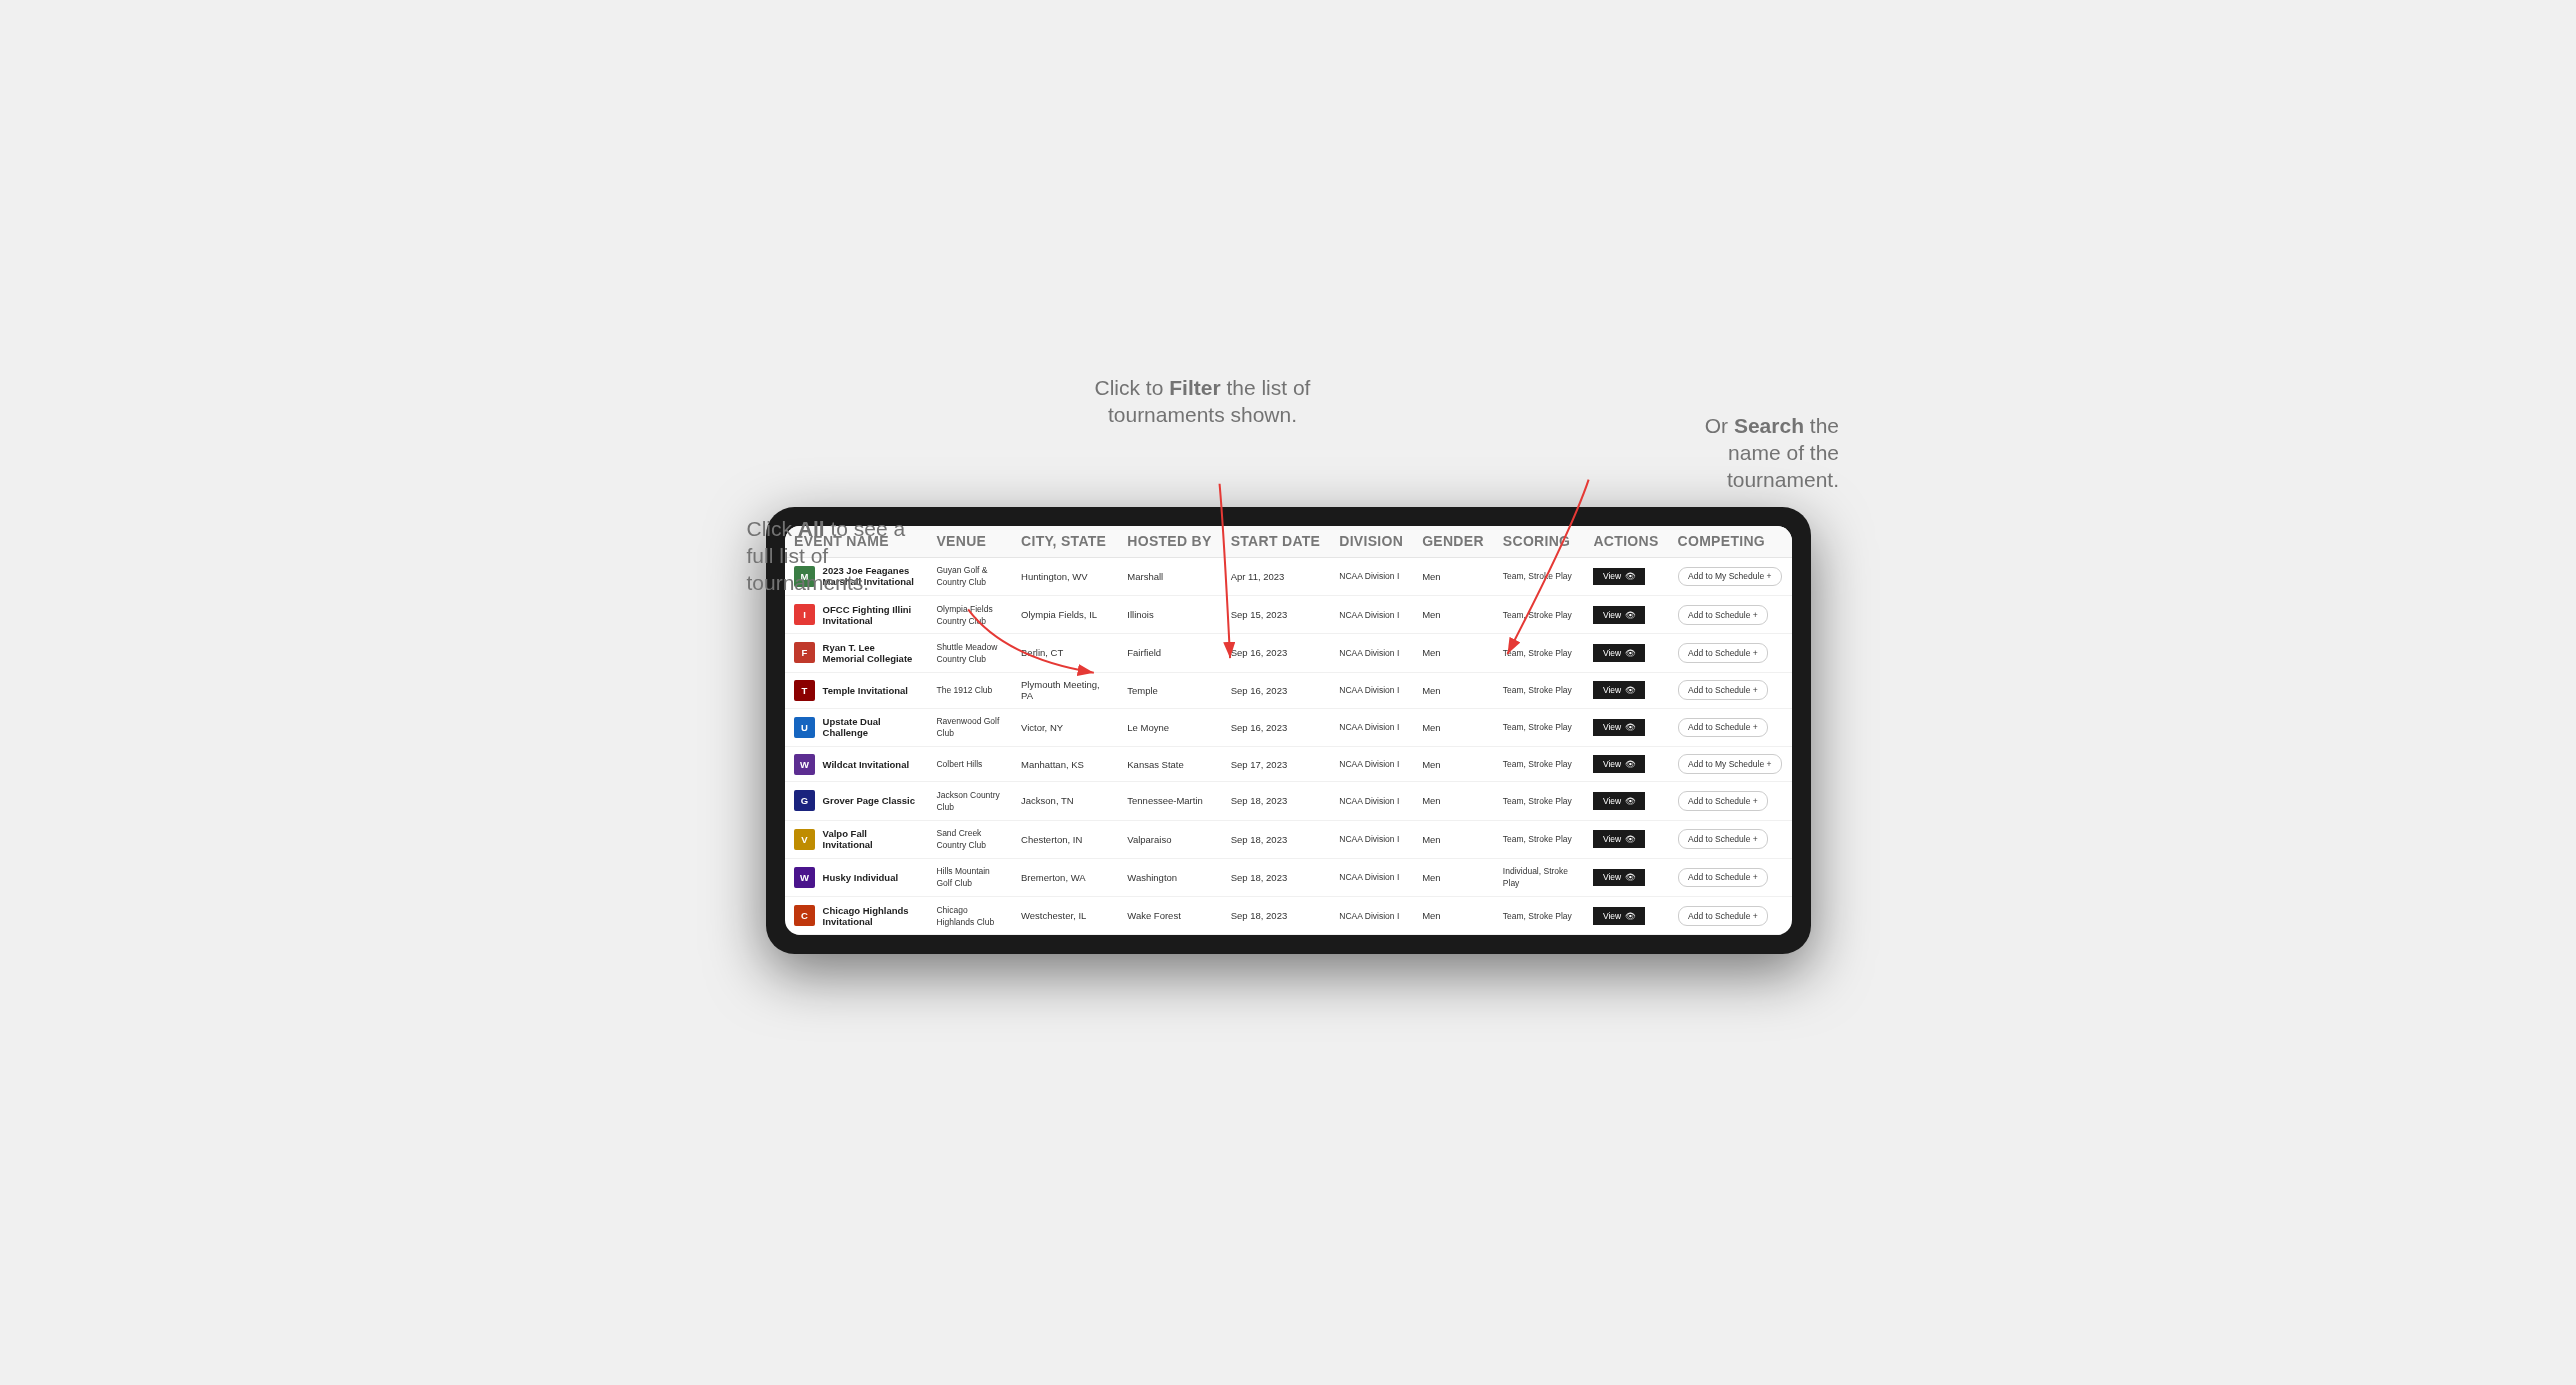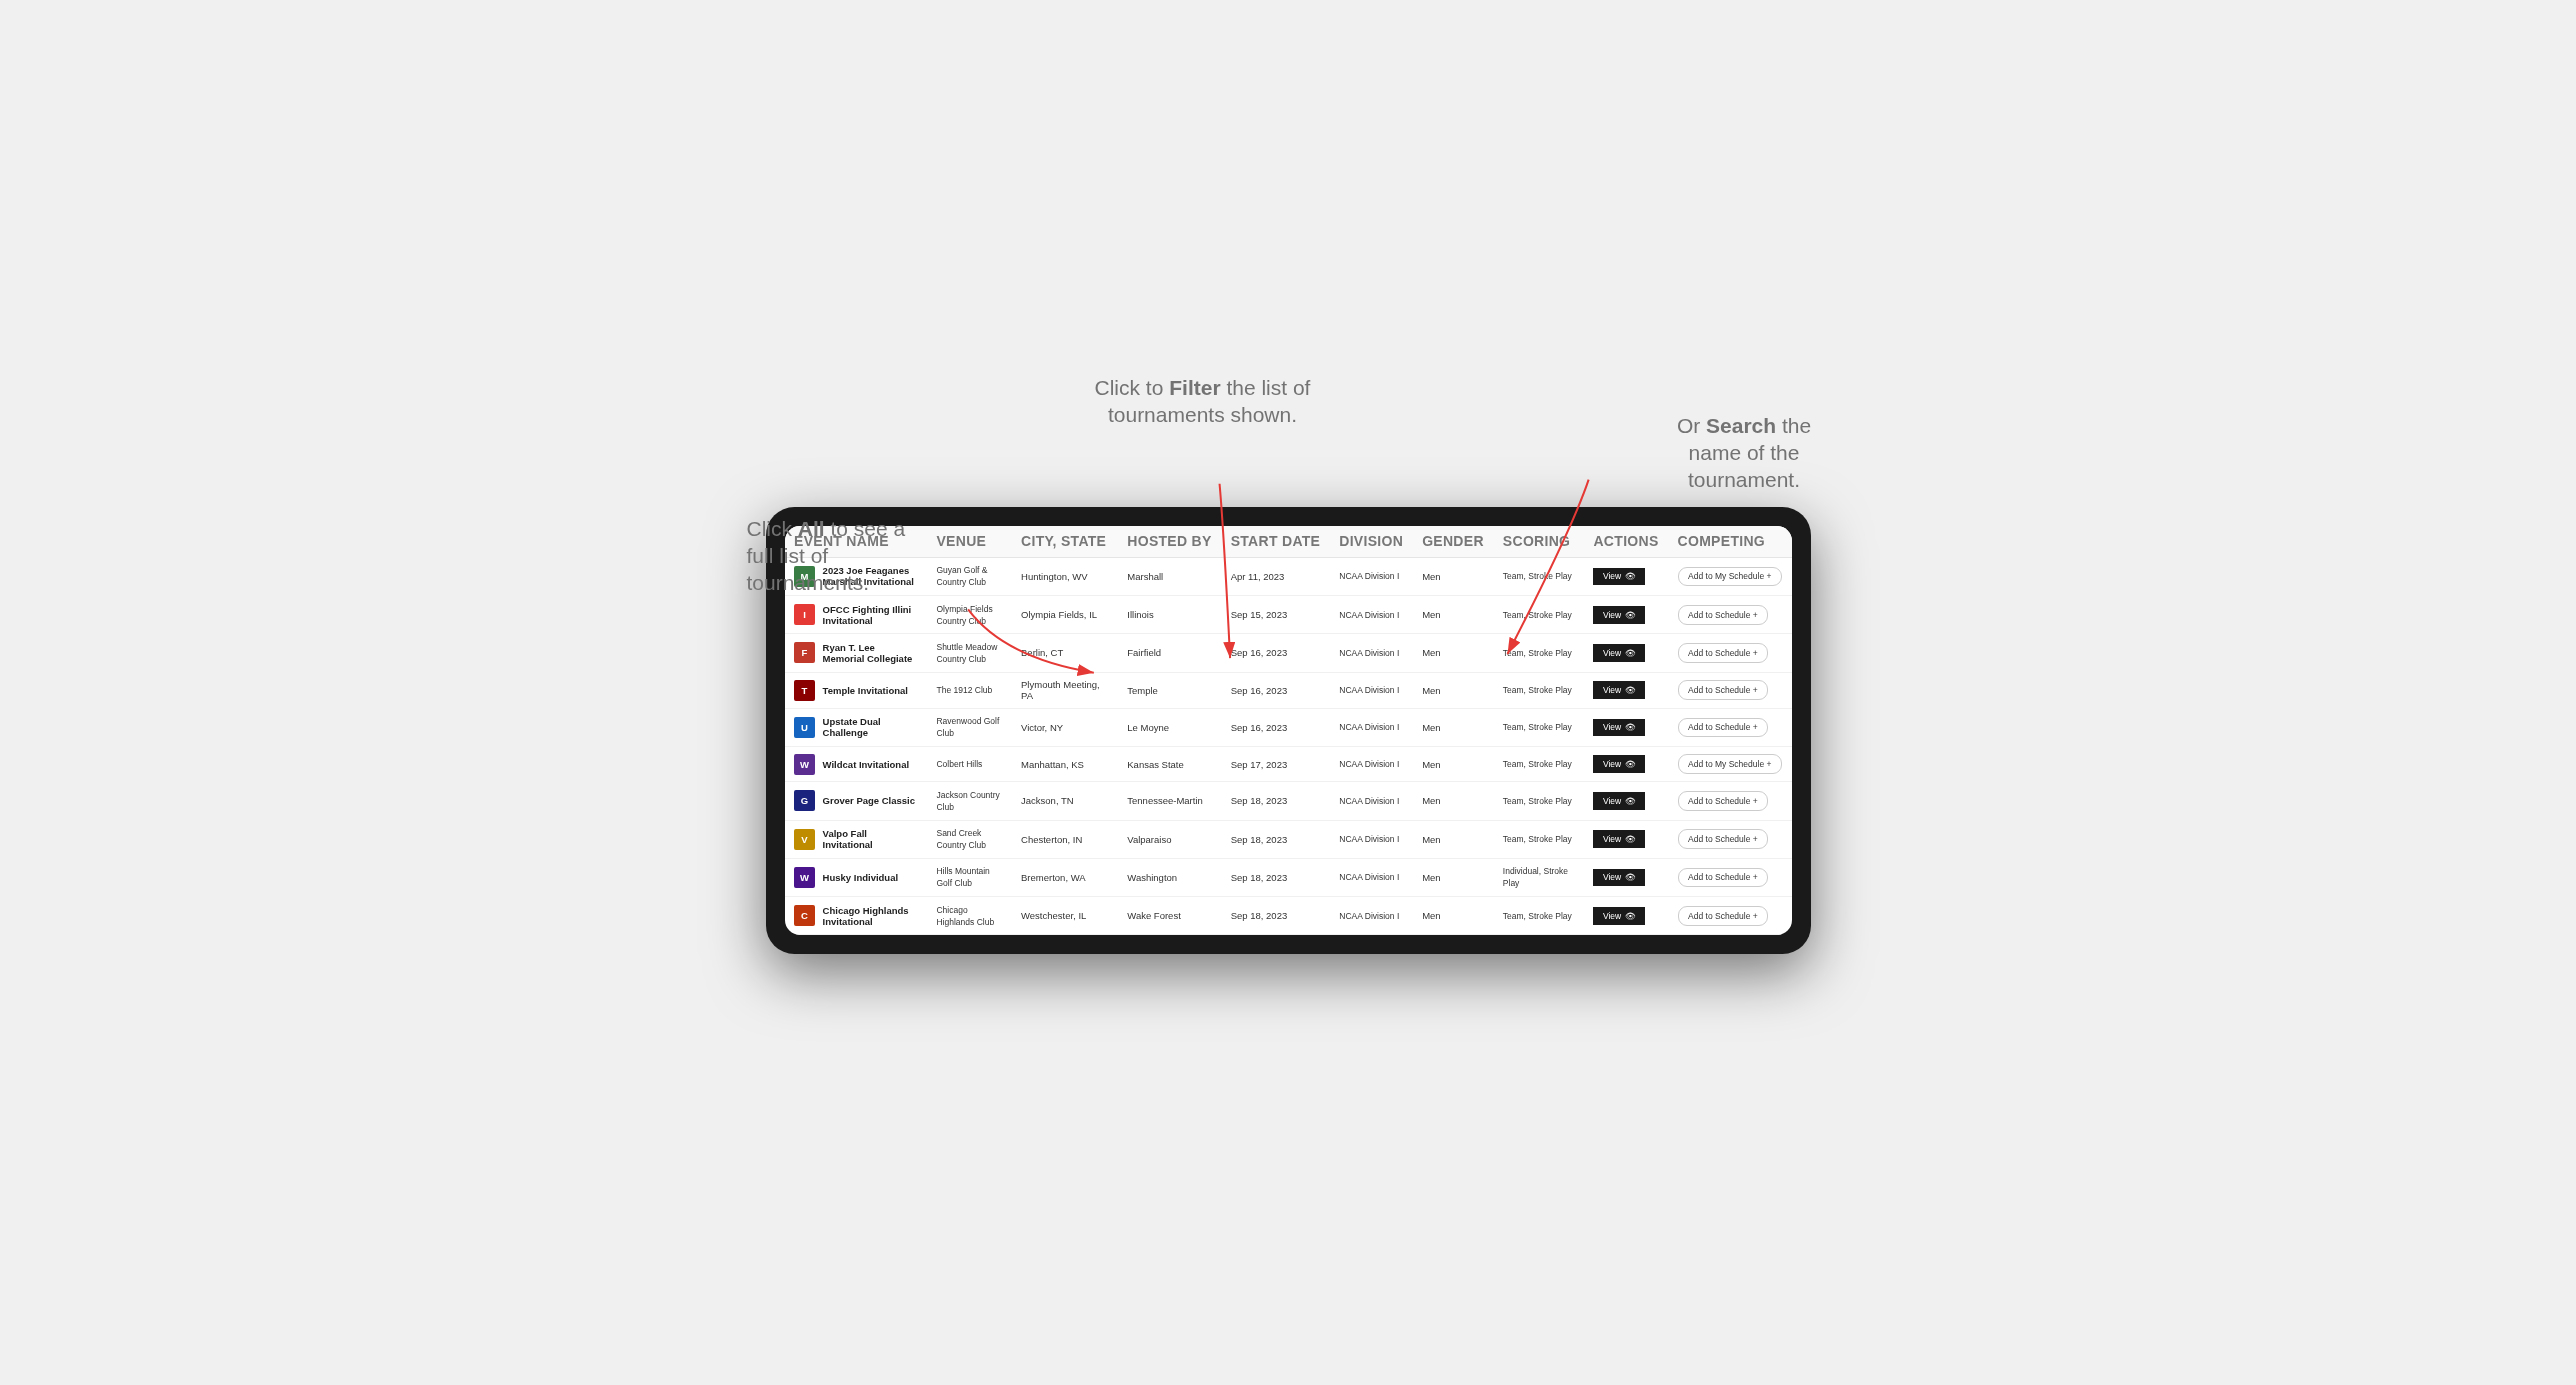--- a/index.html
+++ b/index.html
@@ -36,21 +36,21 @@
     }
     .annotation-top {
       top: -57px;
       left: 285px;
       text-align: center;
       width: 304px;
     }
     .annotation-right {
       top: -19px;
       right: -28.5px;
-      text-align: center;
+      text-align: right;
       width: 190px;
     }
 
     
     .arrow-svg {
       position: absolute;
       pointer-events: none;
     }
 
     

